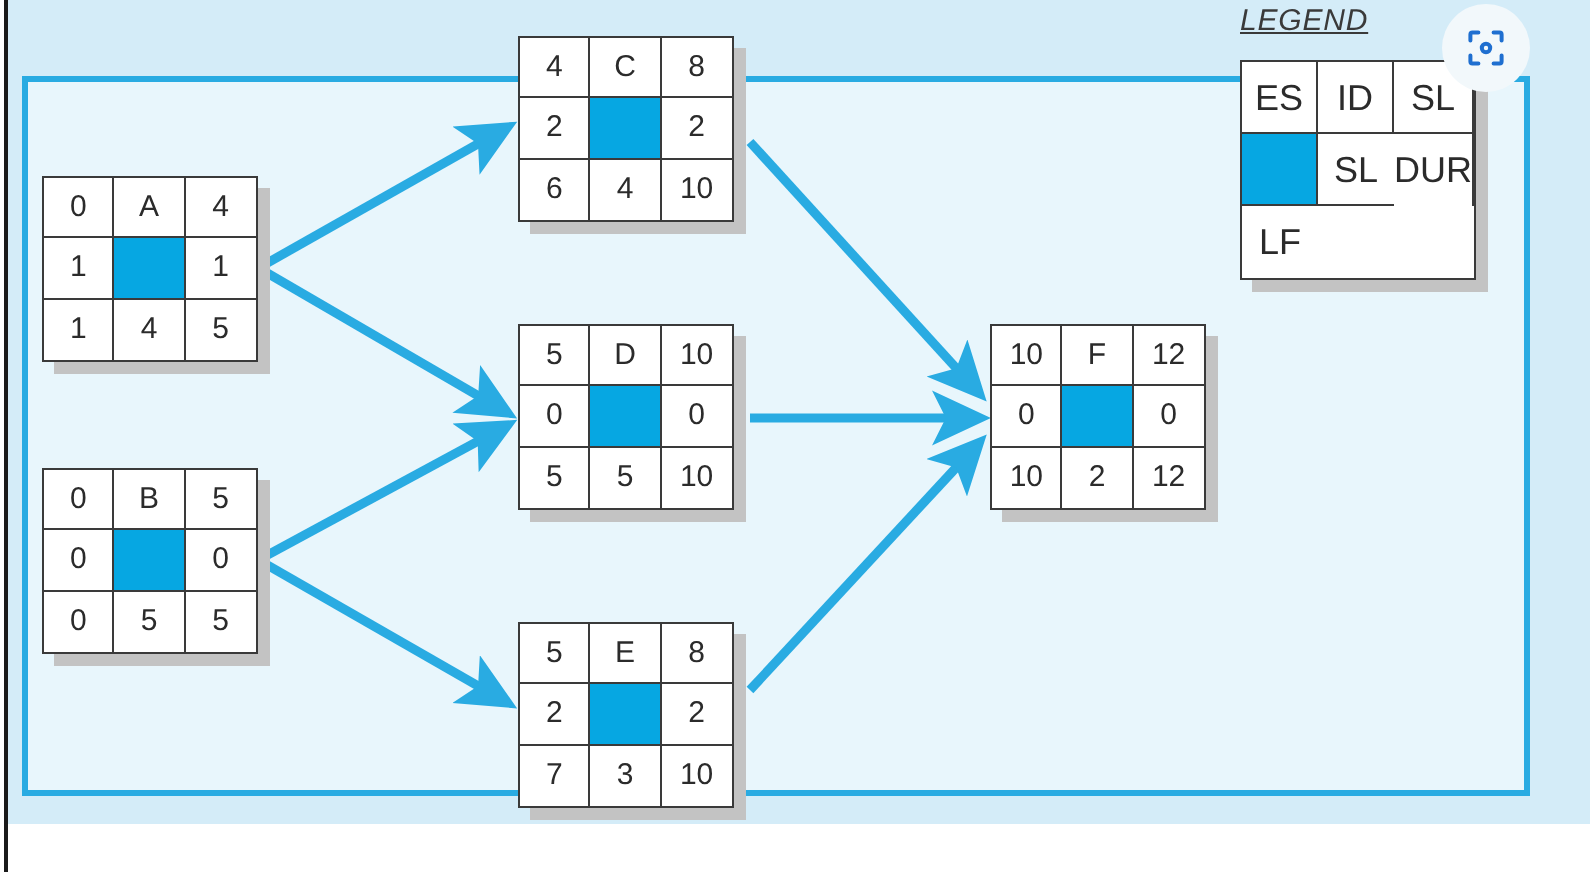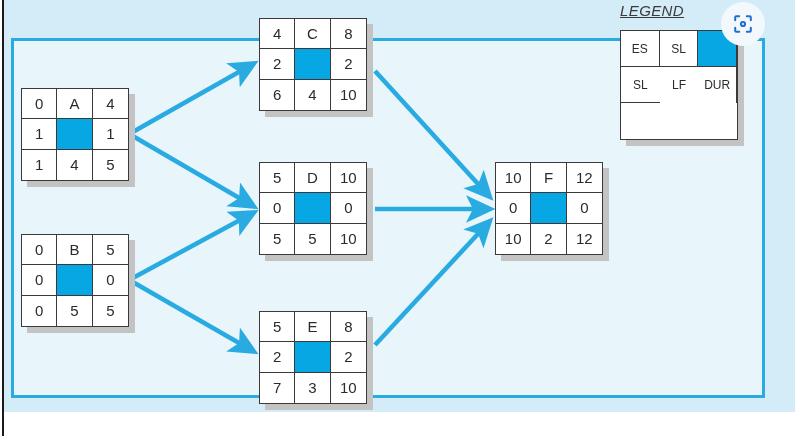--- a/index.html
+++ b/index.html
@@ -111,21 +111,21 @@
     letter-spacing: 0.4px;
     text-decoration: underline;
   }
   #legend-node {
     position: absolute;
     left: 0px;
     top: 8px;
     width: 118px;
     height: 110px;
   }
-  #legend-node .cell { font-size: 12px; }
+  #legend-node .cell { font-size: 18px; }
 
   
   #scan-button {
     position: absolute;
     left: 721px;
     top: 2px;
     width: 44px;
     height: 44px;
     border-radius: 50%;
     background: #f2f8fb;
@@ -236,25 +236,26 @@
     <div class="cell c3 r2">0</div>
     <div class="cell c1 r3">10</div>
     <div class="cell c2 r3">2</div>
     <div class="cell c3 r3">12</div>
   </div>
 
   <div id="legend-wrap">
     <div id="legend-title">LEGEND</div>
     <div class="node" id="legend-node">
       <div class="cell c1 r1">ES</div>
+      <div class="cell c2 r1">ID</div>
       <div class="cell c1 r2">SL</div>
       <div class="cell c2 r2 center-blue"></div>
       <div class="cell c3 r2">SL</div>
+      <div class="cell c2 r3">DUR</div>
       <div class="cell c3 r3">LF</div>
-      <div class="cell c2 r3">DUR</div>
     </div>
   </div>
 
   <div id="scan-button">
     <svg width="24" height="24" viewBox="0 0 24 24">
       <path d="M4.2 8.2 V5.2 a1 1 0 0 1 1-1 H8.2" fill="none" stroke="#1f6fd0" stroke-width="2" stroke-linecap="round"></path>
       <path d="M15.8 4.2 H18.8 a1 1 0 0 1 1 1 V8.2" fill="none" stroke="#1f6fd0" stroke-width="2" stroke-linecap="round"></path>
       <path d="M19.8 15.8 V18.8 a1 1 0 0 1 -1 1 H15.8" fill="none" stroke="#1f6fd0" stroke-width="2" stroke-linecap="round"></path>
       <path d="M8.2 19.8 H5.2 a1 1 0 0 1 -1 -1 V15.8" fill="none" stroke="#1f6fd0" stroke-width="2" stroke-linecap="round"></path>
       <circle cx="12" cy="12" r="2.1" fill="none" stroke="#1f6fd0" stroke-width="2"></circle>

